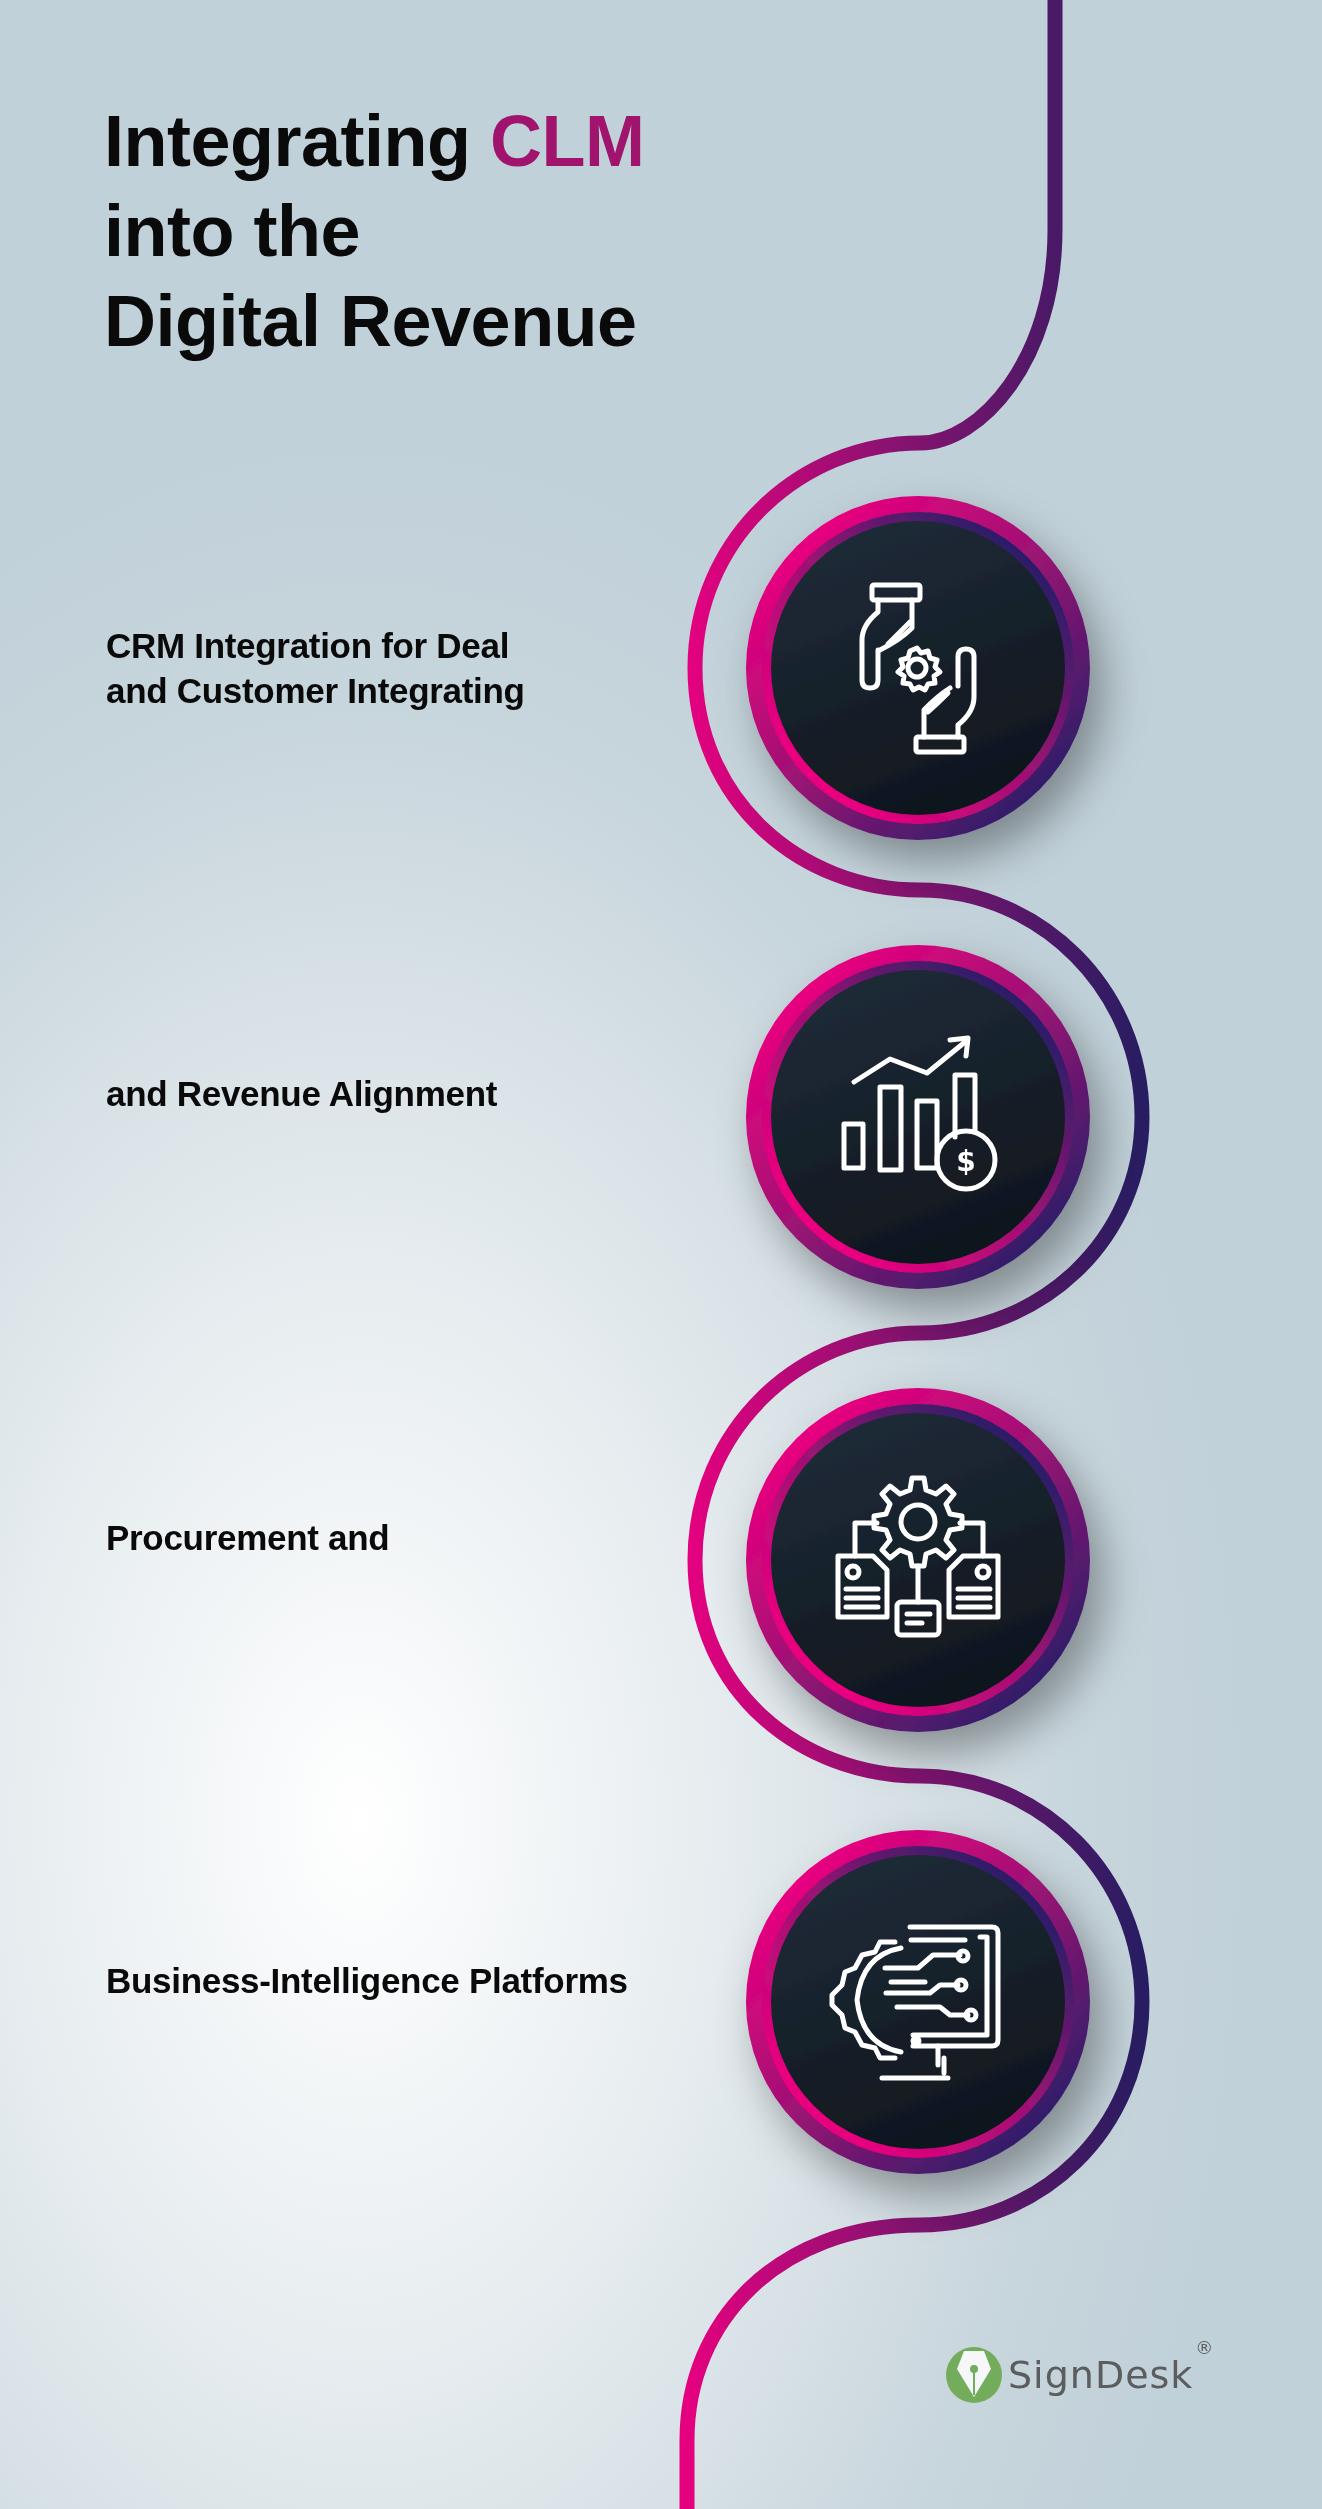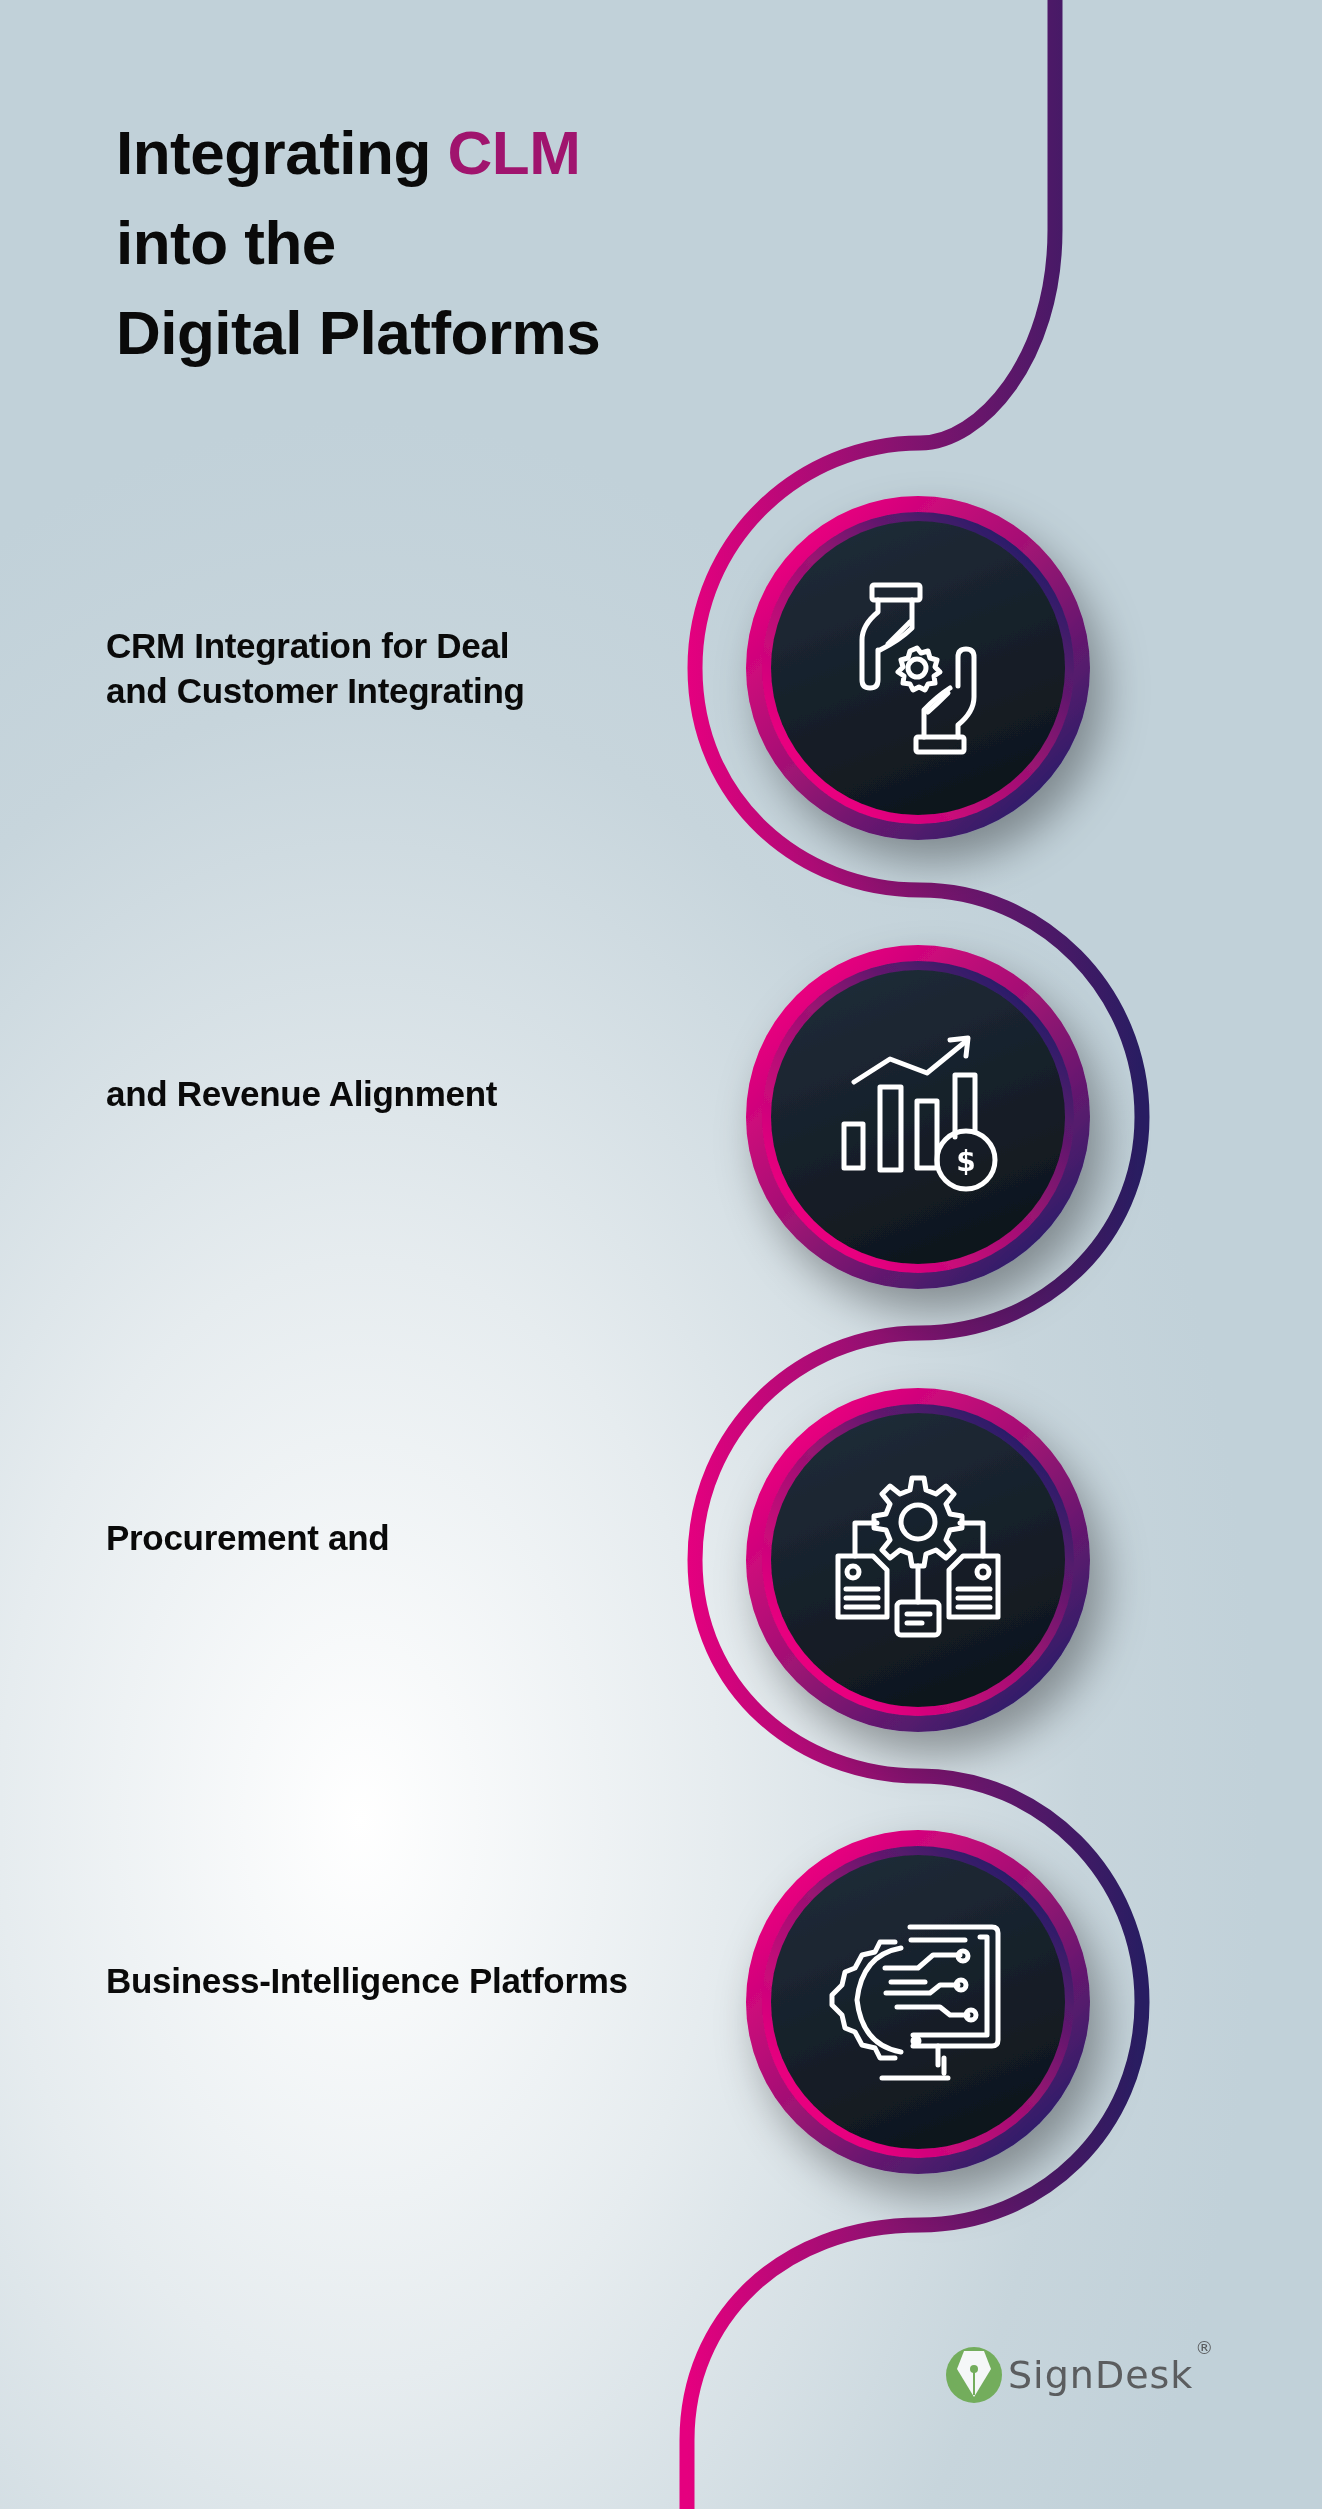--- a/index.html
+++ b/index.html
@@ -3,22 +3,22 @@
 <meta charset="utf-8">
 <style>
   html, body { margin: 0; padding: 0; }
   body {
     width: 1322px; height: 2509px; position: relative; overflow: hidden;
     background: radial-gradient(ellipse 900px 1400px at 360px 1820px, #ffffff 0%, #e6ecef 40%, #c7d5dc 80%, #c1d1d9 100%);
     font-family: "Liberation Sans", sans-serif;
   }
   .title {
     position: absolute; left: 104px; top: 96px;
-    font-size: 62px; font-weight: bold; line-height: 90px; color: #0a0a0a;
-    letter-spacing: -0.5px; margin: 12px;
+    font-size: 72px; font-weight: bold; line-height: 90px; color: #0a0a0a;
+    letter-spacing: -0.5px; margin: 0;
   }
   .title .accent { color: #a0146e; }
   .title span.line { display: block; }
   .item-text {
     position: absolute; left: 106px;
     font-size: 35px; font-weight: bold; line-height: 45px; color: #0a0a0a;
     letter-spacing: -0.3px;
   }
   .item-text span { display: block; }
   svg.bg { position: absolute; left: 0; top: 0; }
@@ -154,21 +154,21 @@
     <circle cx="961" cy="1985" r="5"></circle>
     <path d="M 897 2007 L 940 2007 L 950 2015 L 968 2015"></path>
     <circle cx="971" cy="2015" r="5"></circle>
     <circle cx="916" cy="2041" r="3" fill="#ffffff"></circle>
   </g>
 </svg>
 
 <h1 class="title">
   <span class="line"><span>Integrating </span><span class="accent">CLM</span></span>
   <span class="line">into the</span>
-  <span class="line">Digital Platforms</span>
+  <span class="line">Digital Revenue</span>
 </h1>
 
 <div class="item-text" style="top: 623px;">
   <span>CRM Integration for Deal</span>
   <span>and Customer Integrating</span>
 </div>
 
 <div class="item-text" style="top: 1071px;">
   <span>and Revenue Alignment</span>
 </div>

